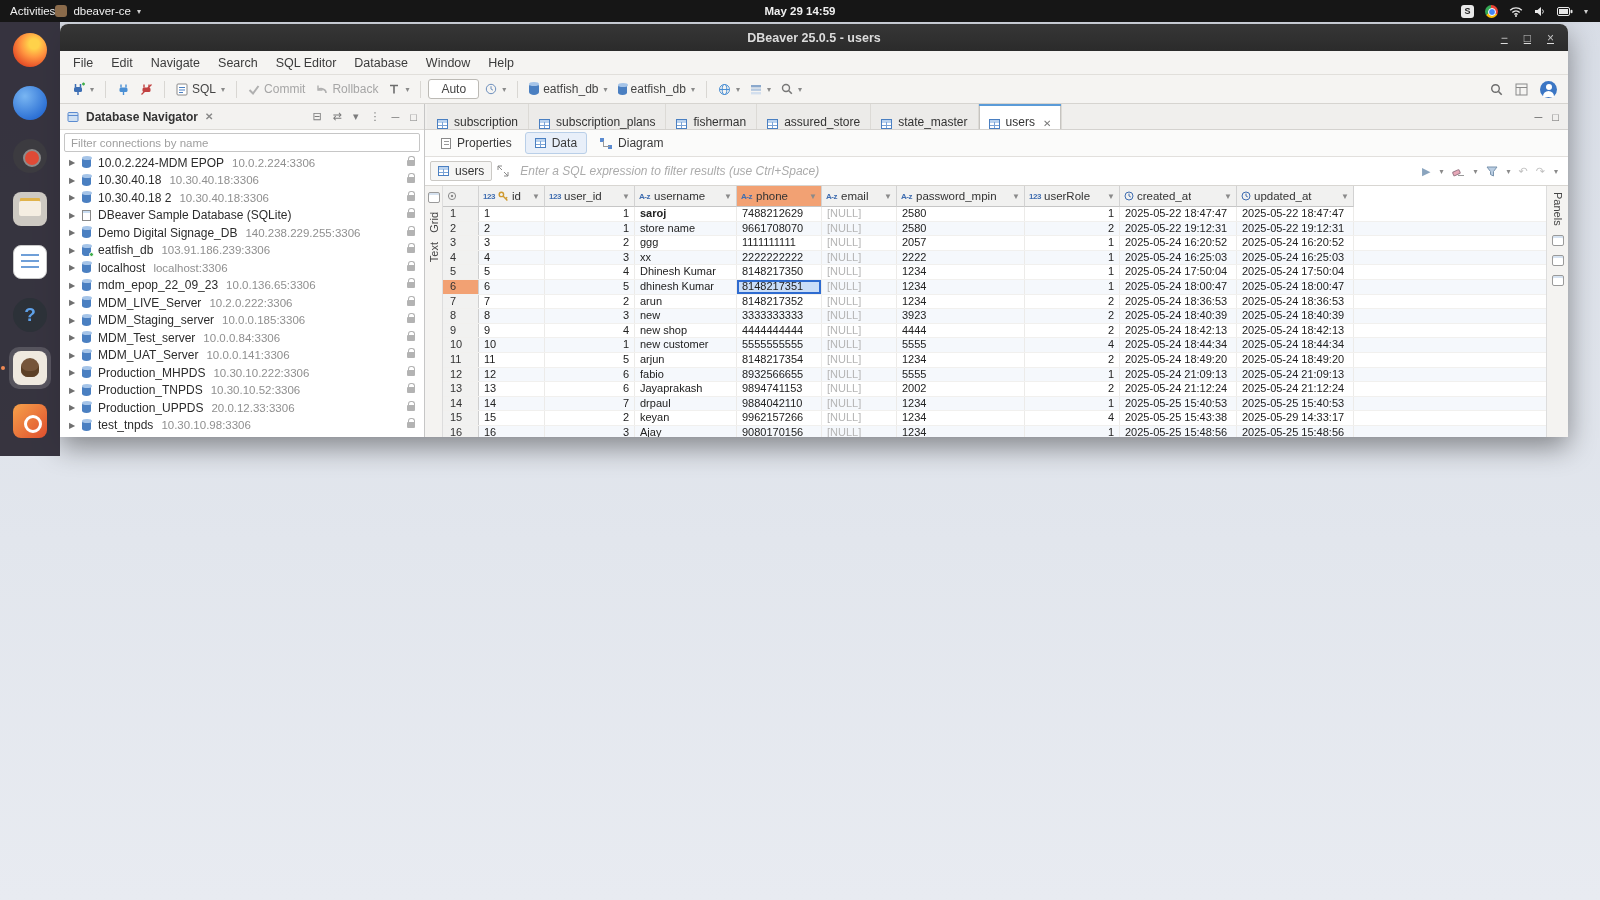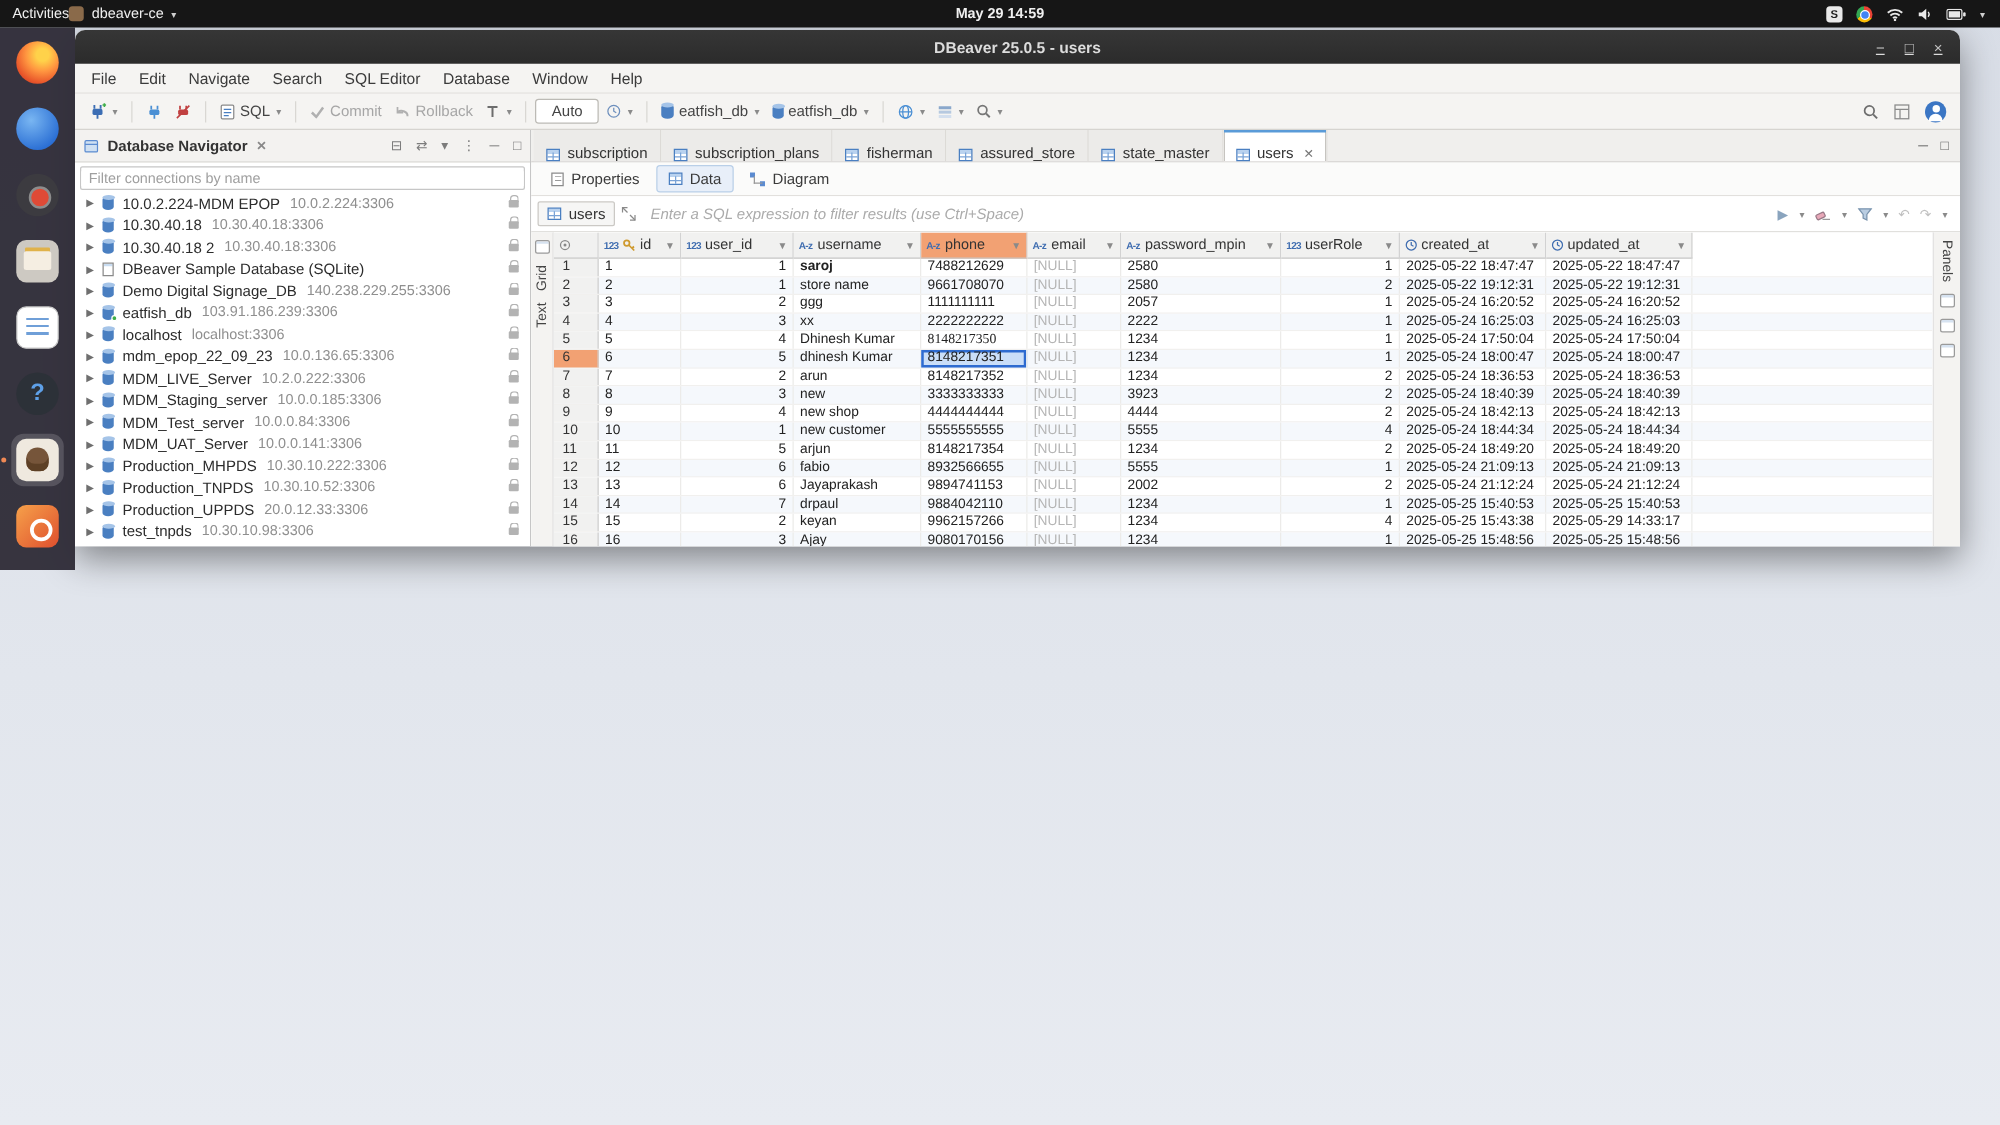--- a/index.html
+++ b/index.html
@@ -693,21 +693,21 @@
                 <div class="gcell" style="width: 128px; min-width: 128px;">2222</div>
                 <div class="gcell r" style="width: 95px; min-width: 95px;">1</div>
                 <div class="gcell" style="width: 117px; min-width: 117px;">2025-05-24 16:25:03</div>
                 <div class="gcell" style="width: 117px; min-width: 117px;">2025-05-24 16:25:03</div>
               </div>
               <div class="grow">
                 <div class="gut" style="min-width: 36px;">5</div>
                 <div class="gcell" style="width: 66px; min-width: 66px;">5</div>
                 <div class="gcell r" style="width: 90px; min-width: 90px;">4</div>
                 <div class="gcell" style="width: 102px; min-width: 102px;">Dhinesh Kumar</div>
-                <div class="gcell" style="width: 85px; min-width: 85px; font-family: Liberation Serif, serif;">8148217350</div>
+                <div class="gcell" style="width: 85px; min-width: 85px;">8148217350</div>
                 <div class="gcell null" style="width: 75px; min-width: 75px;">[NULL]</div>
                 <div class="gcell" style="width: 128px; min-width: 128px;">1234</div>
                 <div class="gcell r" style="width: 95px; min-width: 95px;">1</div>
                 <div class="gcell" style="width: 117px; min-width: 117px;">2025-05-24 17:50:04</div>
                 <div class="gcell" style="width: 117px; min-width: 117px;">2025-05-24 17:50:04</div>
               </div>
               <div class="grow alt">
                 <div class="gut selrow" style="min-width: 36px;">6</div>
                 <div class="gcell" style="width: 66px; min-width: 66px;">6</div>
                 <div class="gcell r" style="width: 90px; min-width: 90px;">5</div>

